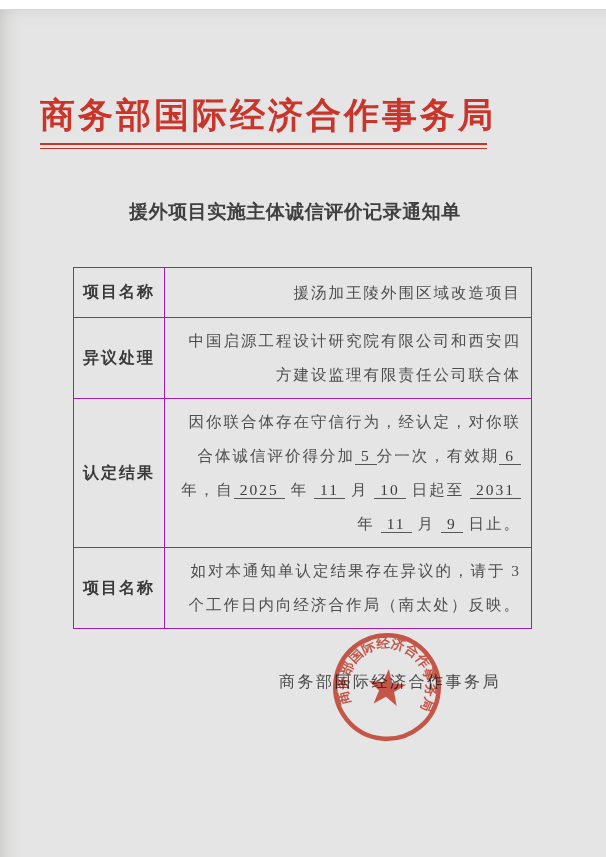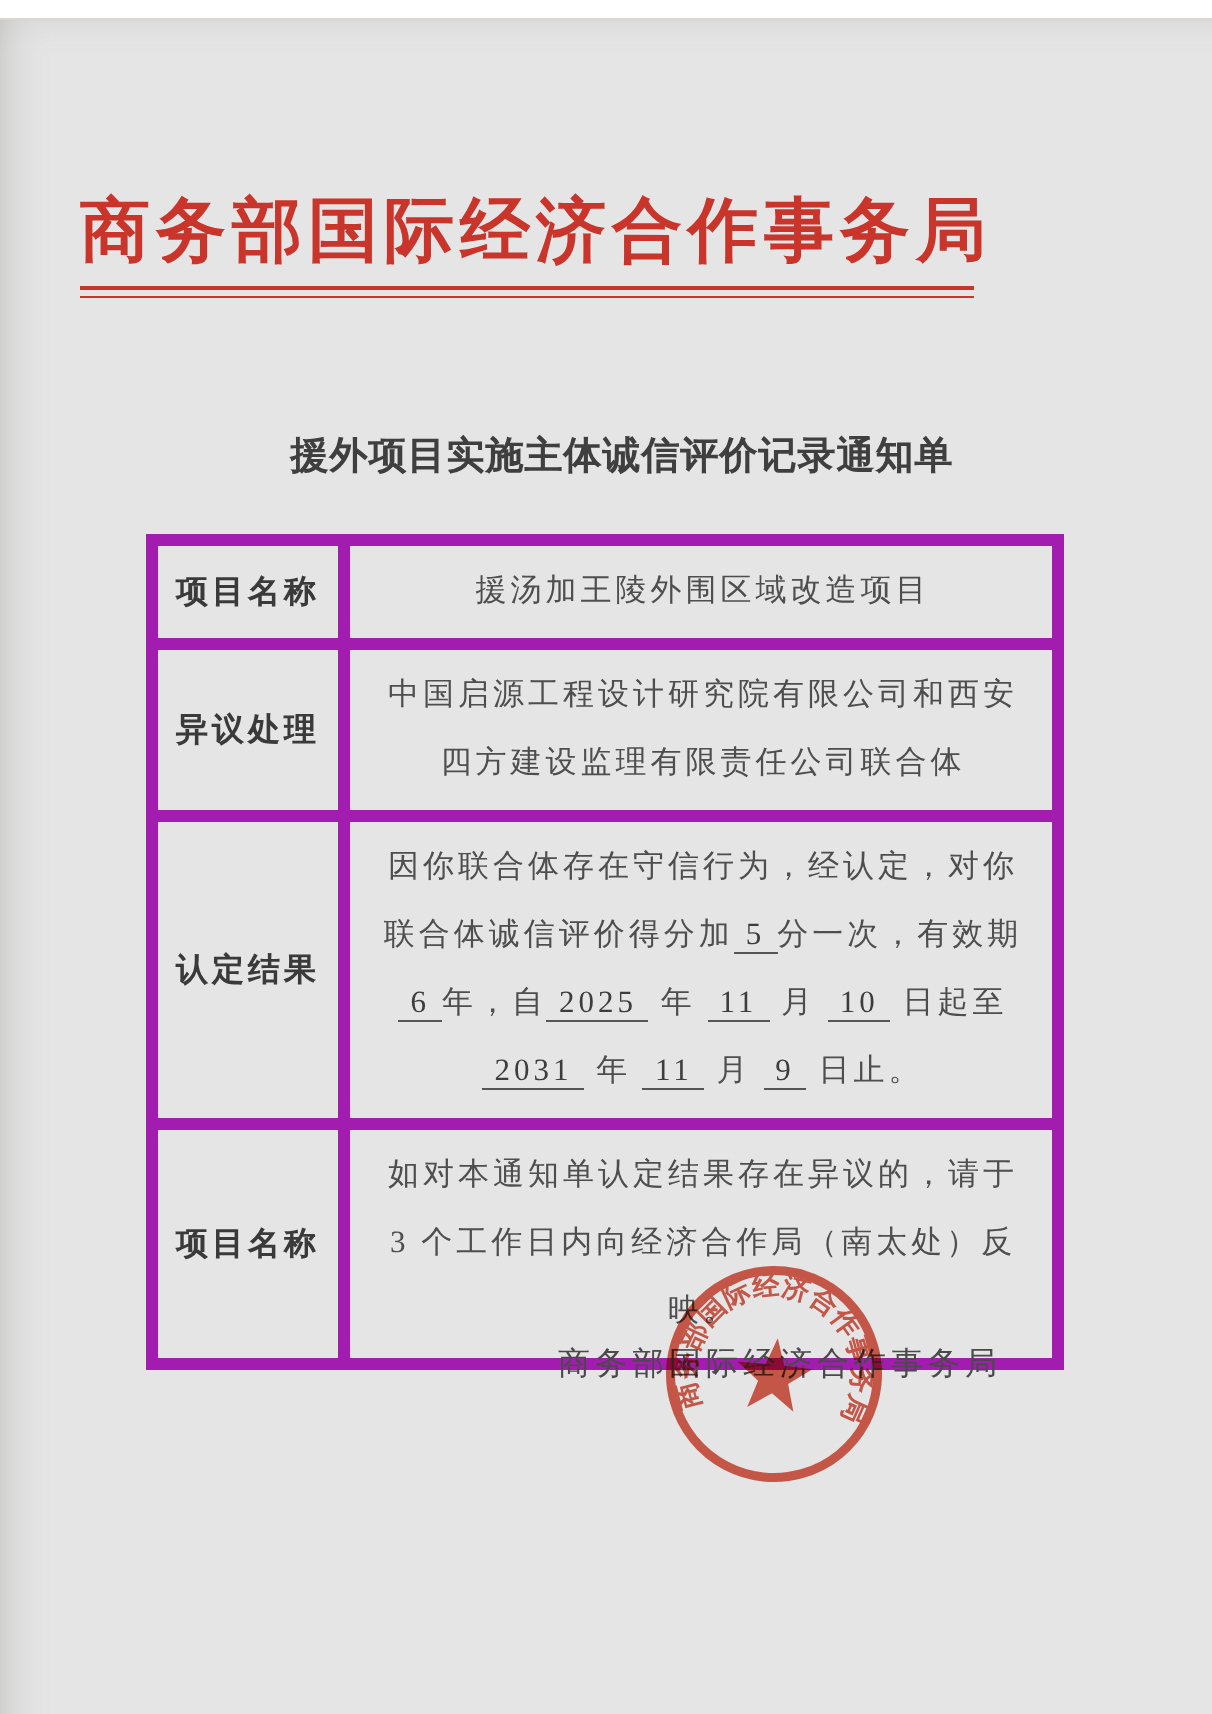--- a/index.html
+++ b/index.html
@@ -44,55 +44,55 @@
     width: 447px;
     height: 3px;
     border-top: 2px solid #c9352b;
     border-bottom: 1px solid #c9352b;
   }
   .doc-title {
     position: absolute;
     top: 199px;
     left: 0;
     width: 590px;
-    margin: 16px;
+    margin: 0;
     text-align: center;
     font-size: 19px;
     font-weight: bold;
     letter-spacing: 0.5px;
     color: #3f3f3f;
   }
   table.notice-table {
     position: absolute;
     top: 267px;
     left: 73px;
     width: 459px;
     border-collapse: collapse;
     table-layout: fixed;
   }
   .notice-table th, .notice-table td {
-    border: 6px solid #a21caf;
+    border: 1px solid #a21caf;
     vertical-align: middle;
   }
   .notice-table th {
     width: 82px;
     font-size: 16px;
     font-weight: bold;
     letter-spacing: 2px;
     color: #3a3a3a;
     text-align: center;
     padding: 0 4px;
   }
   .notice-table td {
     padding: 6px 10px 6px 12px;
     font-size: 15.5px;
     letter-spacing: 2px;
     color: #4e4e4e;
     line-height: 34px;
-    text-align: center;
+    text-align: right;
   }
   tr.row-1 { height: 50px; }
   tr.row-2 { height: 68px; }
   tr.row-3 { height: 140px; }
   tr.row-4 { height: 70px; }
   .u {
     padding: 0 6px;
     border-bottom: 1px solid #565656;
     color: #3d3d3d;
   }

